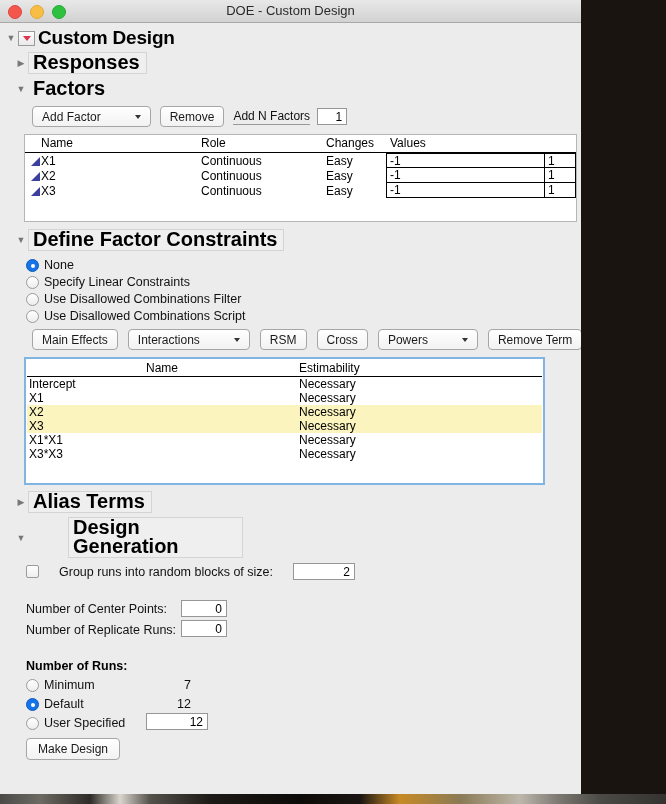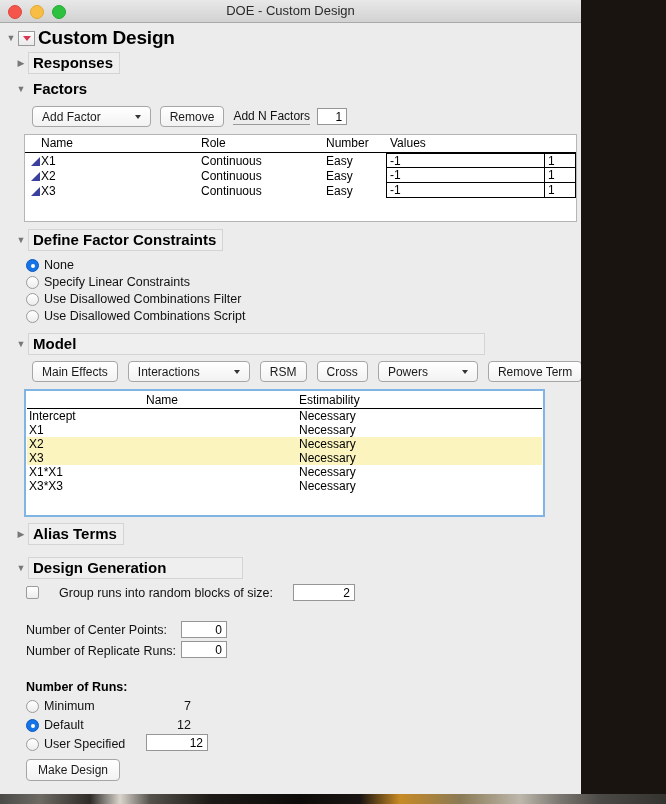--- a/index.html
+++ b/index.html
@@ -82,21 +82,21 @@
     border-top: 5px solid #d9364f;
   }
 
   h1.main-head {
     font-size: 19px; font-weight: bold; color: #000;
     margin: 0; line-height: 22px;
     letter-spacing: -0.2px;
   }
 
   .sec-head {
-    font-size: 15px; font-weight: bold; color: #000;
+    font-size: 20px; font-weight: bold; color: #000;
     line-height: 19px;
     padding: 0 6px 1px 4px;
     border: 1px solid #d4d4d4;
     background: #efefef;
     display: inline-block;
   }
   .sec-head.plain { border-color: transparent; background: transparent; }
   .sec-head.wide  { display: block; }
 
   
@@ -261,21 +261,21 @@
       <span class="linkbtn">Add N Factors</span>
       <span class="field" style="width:30px;margin-left:-2px;">1</span>
     </div>
 
     <div class="panel" style="margin:7px 4px 0 24px;height:88px;">
       <table class="ftable">
         <thead>
           <tr>
             <th style="width:160px;padding-left:16px;">Name</th>
             <th style="width:125px;">Role</th>
-            <th style="width:60px;">Number</th>
+            <th style="width:60px;">Changes</th>
             <th style="padding-left:4px;">Values</th>
           </tr>
         </thead>
         <tbody>
           <tr class="rowfirst">
             <td style="padding-left:6px;">
               <span class="tri-icon"></span><span>X1</span>
             </td>
             <td>Continuous</td>
             <td>Easy</td>
@@ -333,24 +333,20 @@
       <div class="opt">
         <span class="radio"></span>
         <span>Use Disallowed Combinations Filter</span>
       </div>
       <div class="opt">
         <span class="radio"></span>
         <span>Use Disallowed Combinations Script</span>
       </div>
     </div>
 
-    <div class="outline-row" style="margin-top:10px;padding-left:14px;padding-right:96px;">
-      <span class="tri open"></span>
-      <span class="sec-head wide" style="flex:1;">Model</span>
-    </div>
 
     <div style="display:flex;gap:10px;margin:6px 0 0 32px;">
       <span class="btn">Main Effects</span>
       <span class="btn">
         <span>Interactions</span>
         <span class="caret"></span>
       </span>
       <span class="btn">RSM</span>
       <span class="btn">Cross</span>
       <span class="btn">
@@ -395,21 +391,21 @@
           </tr>
         </tbody>
       </table>
     </div>
 
     <div class="outline-row" style="margin-top:6px;padding-left:14px;">
       <span class="tri closed"></span>
       <span class="sec-head">Alias Terms</span>
     </div>
 
-    <div class="outline-row" style="margin-top:12px;padding-left:14px;padding-right:338px;">
+    <div class="outline-row" style="margin-top:4px;padding-left:14px;padding-right:338px;gap:40px;">
       <span class="tri open"></span>
       <span class="sec-head wide" style="flex:1;">Design Generation</span>
     </div>
 
     <div style="display:flex;align-items:center;gap:20px;margin:5px 0 0 26px;">
       <span class="cbox"></span>
       <span class="lbl">Group runs into random blocks of size:</span>
       <span class="field" style="width:62px;">2</span>
     </div>
 

